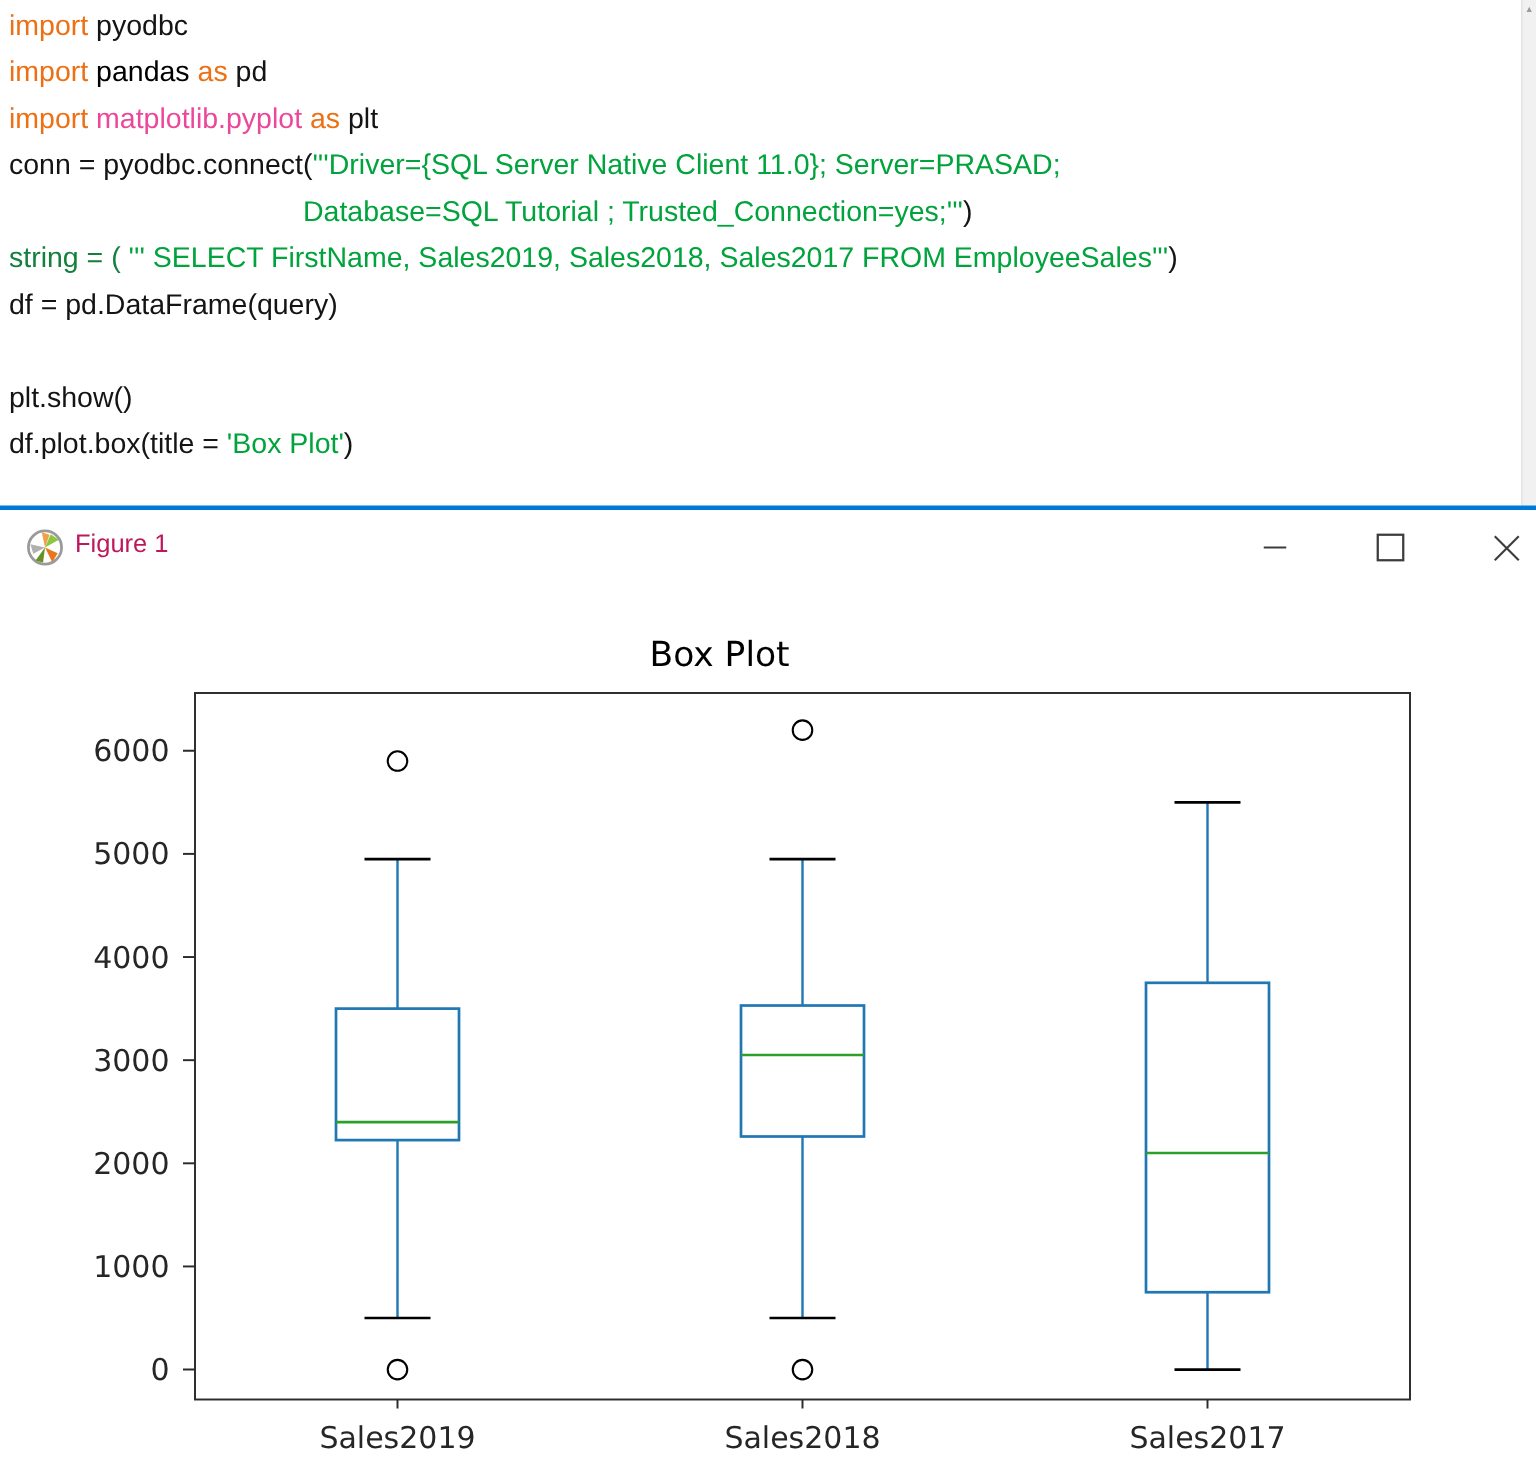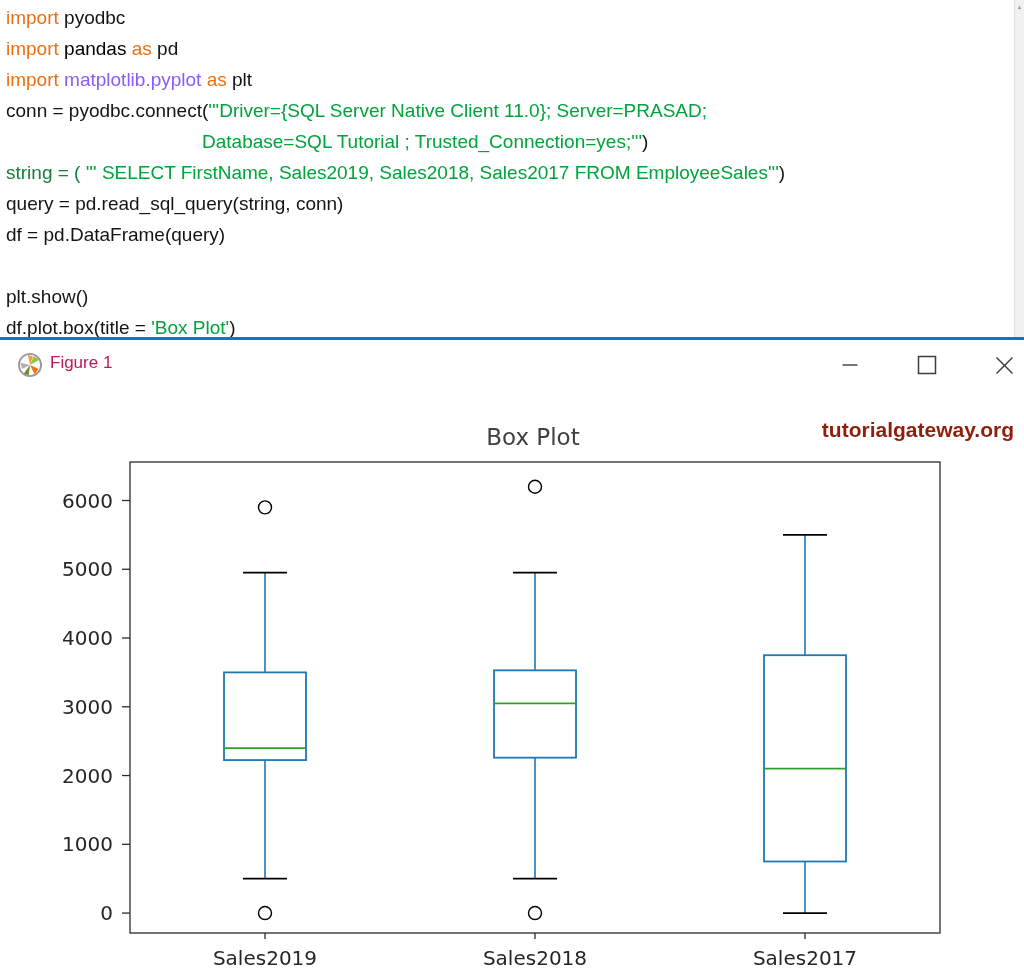--- a/index.html
+++ b/index.html
@@ -16,38 +16,37 @@
   .scroll-arrow { position:absolute; top:4px; left:0px; width:9px; text-align:center; font-size:6px; color:#9a9a9a; }
   
   .accent-line { position:absolute; left:0; top:337px; width:1024px; height:3px; background:#0078d7; }
   
   .titlebar { position:absolute; left:0; top:340px; width:1024px; height:50px; background:#fff; }
   .titlebar-icon { position:absolute; left:17px; top:12px; width:26px; height:26px; }
   .window-title { position:absolute; left:50px; top:13px; font-size:17px; color:#be185d; }
   .win-btn { position:absolute; top:340px; width:46px; height:50px; display:flex; align-items:center; justify-content:center; background:transparent; border:none; padding:0; cursor:default; }
   #min-btn { left:827px; } #max-btn { left:904px; } #close-btn { left:981px; }
   
-  .fig-title { position:absolute; left:433px; top:424px; width:200px; text-align:center; font-size:23px; color:#404040; font-family:"DejaVu Sans", sans-serif; }
+  .fig-title { position:absolute; left:433px; top:424px; width:200px; font-size:23px; color:#000000; font-family:"DejaVu Sans", sans-serif; }
   .watermark { position:absolute; left:770px; top:418px; width:244px; text-align:right; font-size:21px; font-weight:bold; color:#8e1f0b; }
   #chart-svg { position:absolute; left:0; top:455px; }
   #chart-svg text { font-family:"DejaVu Sans", sans-serif; fill:#262626; }
 </style>
 </head>
 <body>
 
 <div id="page">
 
   <div class="code-panel" id="code-lines">
       <div class="code-line"><span style="color: rgb(237, 112, 20);">import</span><span style="color: rgb(20, 20, 20);"> pyodbc</span></div>
       <div class="code-line"><span style="color: rgb(237, 112, 20);">import</span><span style="color: #000000;"> pandas </span><span style="color: rgb(237, 112, 20);">as</span><span style="color: rgb(20, 20, 20);"> pd</span></div>
-      <div class="code-line"><span style="color: rgb(237, 112, 20);">import</span><span style="color: #8b5cf6;"> matplotlib.pyplot </span><span style="color: rgb(237, 112, 20);">as</span><span style="color: rgb(20, 20, 20);"> plt</span></div>
+      <div class="code-line"><span style="color: rgb(237, 112, 20);">import</span><span style="color: #ec4899;"> matplotlib.pyplot </span><span style="color: rgb(237, 112, 20);">as</span><span style="color: rgb(20, 20, 20);"> plt</span></div>
       <div class="code-line"><span style="color: rgb(20, 20, 20);">conn = pyodbc.connect(</span><span style="color: rgb(0, 163, 60);">'''Driver={SQL Server Native Client 11.0}; Server=PRASAD;</span></div>
       <div class="code-line ind"><span style="color: rgb(0, 163, 60);">Database=SQL Tutorial ; Trusted_Connection=yes;'''</span><span style="color: rgb(20, 20, 20);">)</span></div>
       <div class="code-line"><span style="color: #15803d;">string = ( </span><span style="color: rgb(0, 163, 60);">''' SELECT FirstName, Sales2019, Sales2018, Sales2017 FROM EmployeeSales'''</span><span style="color: rgb(20, 20, 20);">)</span></div>
-      <div class="code-line"><span style="color: rgb(20, 20, 20);">query = pd.read_sql_query(string, conn)</span></div>
       <div class="code-line"><span style="color: rgb(20, 20, 20);">df = pd.DataFrame(query)</span></div>
       <div class="code-line">&nbsp;</div>
       <div class="code-line"><span style="color: rgb(20, 20, 20);">plt.show()</span></div>
       <div class="code-line"><span style="color: rgb(20, 20, 20);">df.plot.box(title = </span><span style="color: rgb(0, 163, 60);">'Box Plot'</span><span style="color: rgb(20, 20, 20);">)</span></div>
     </div>
 
   <div class="scrollbar">
     <div class="scroll-arrow">▲</div>
   </div>
 
@@ -76,21 +75,20 @@
     </svg>
   </button>
   <button class="win-btn" id="close-btn">
     <svg width="19" height="19" viewBox="0 0 19 19">
       <line x1="1.5" y1="1.5" x2="17.5" y2="17.5" stroke="#3c3c3c" stroke-width="1.4"></line>
       <line x1="17.5" y1="1.5" x2="1.5" y2="17.5" stroke="#3c3c3c" stroke-width="1.4"></line>
     </svg>
   </button>
 
   <div class="fig-title">Box Plot</div>
-  <div class="watermark">tutorialgateway.org</div>
 
   <svg id="chart-svg" width="1024" height="520" viewBox="0 0 1024 520">
       <g>
         <line x1="122" y1="458.05985401459856" x2="130" y2="458.05985401459856" stroke="#2b2b2b" stroke-width="1.3"></line>
         <text x="113" y="465.05985401459856" text-anchor="end" font-size="20">0</text>
         <line x1="122" y1="389.3007299270073" x2="130" y2="389.3007299270073" stroke="#2b2b2b" stroke-width="1.3"></line>
         <text x="113" y="396.3007299270073" text-anchor="end" font-size="20">1000</text>
         <line x1="122" y1="320.54160583941604" x2="130" y2="320.54160583941604" stroke="#2b2b2b" stroke-width="1.3"></line>
         <text x="113" y="327.54160583941604" text-anchor="end" font-size="20">2000</text>
         <line x1="122" y1="251.7824817518248" x2="130" y2="251.7824817518248" stroke="#2b2b2b" stroke-width="1.3"></line>

